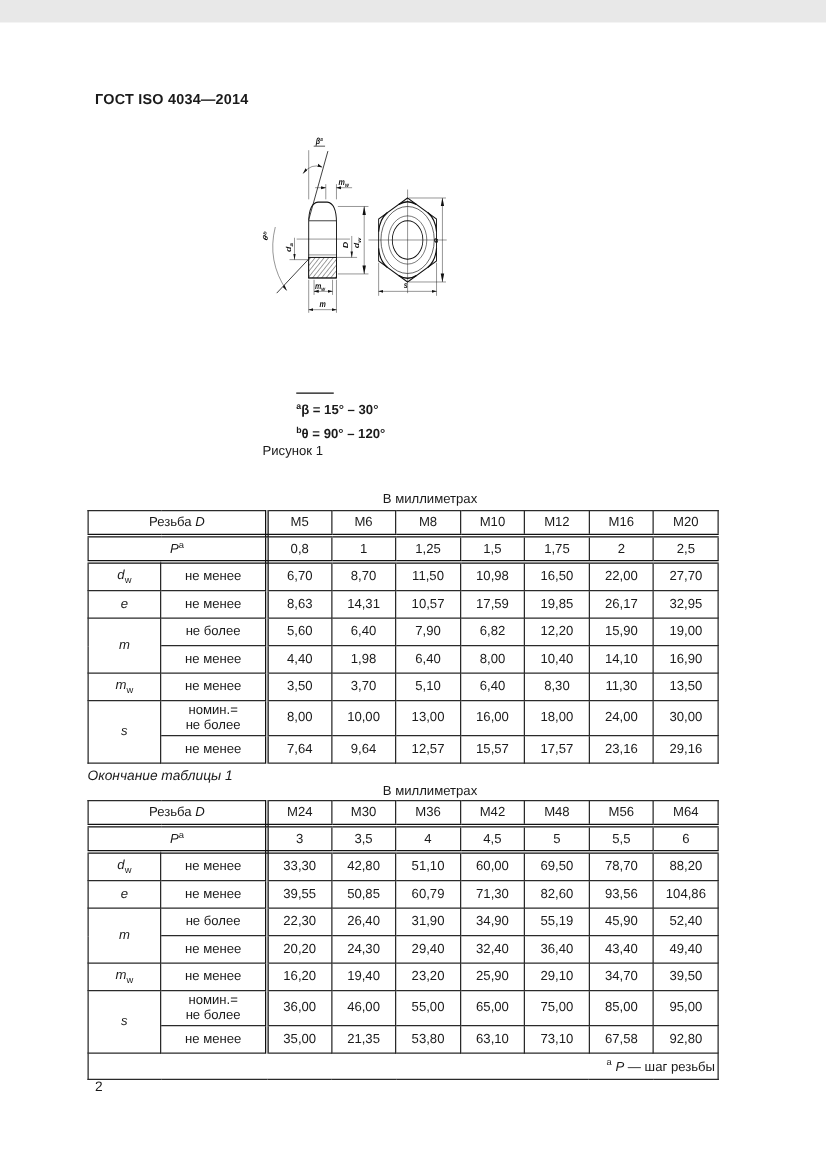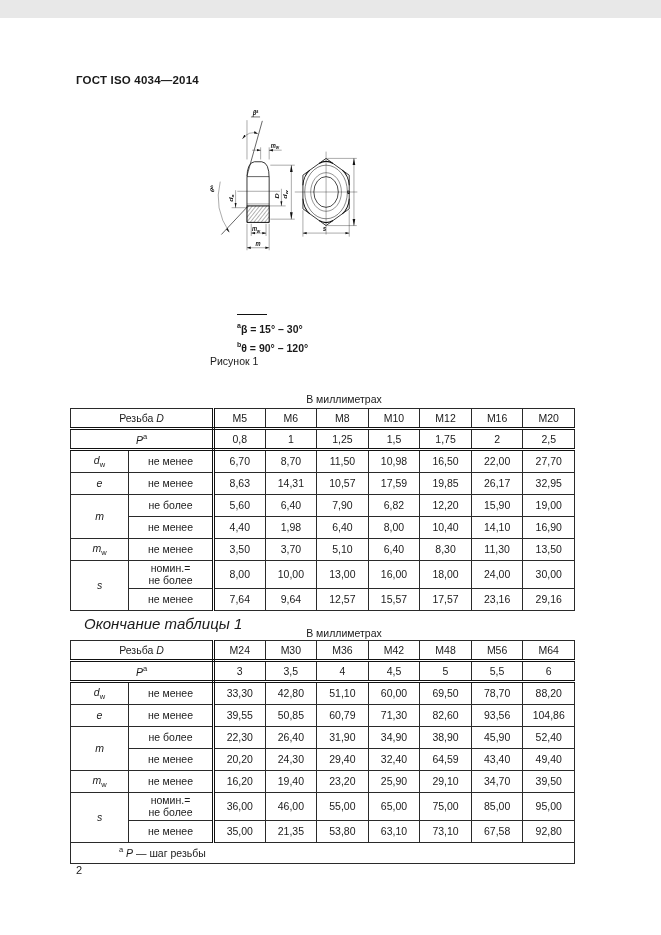--- a/index.html
+++ b/index.html
@@ -12,35 +12,35 @@
   .std-header{left:76px;top:56px;font-size:11.5px;font-weight:bold;letter-spacing:.2px;}
   .fig-svg{left:206px;top:85px;}
   .fig-notes{left:237px;top:296px;font-size:10.5px;font-weight:600;line-height:15px;}
   .note-sep{width:30px;height:1px;background:#111;margin-bottom:3px;}
   .fig-notes sup{font-size:7px;}
   .fig-caption{left:210px;top:337px;width:280px;text-align:left;font-size:10.5px;}
   .tcap{left:78px;top:366px;font-size:10.5px;}
   .tcap .tlabel{letter-spacing:2.5px;}
   .units{left:70px;width:548px;text-align:center;font-size:10.5px;}
   .units1{top:375px;}
-  .cont-cap{left:84px;top:597px;font-size:15px;font-style:italic;}
+  .cont-cap{left:70px;top:597px;font-size:11px;font-style:italic;}
   .units2{top:609px;}
   .tbl1{left:70px;top:390px;}
   .tbl2{left:70px;top:622px;}
   .page-num{left:76px;top:846px;font-size:11px;}
 
   table.gost{border-collapse:collapse;width:505px;table-layout:fixed;border:1.4px solid #111;}
   table.gost td{
     border:1px solid #2a2a2a;text-align:center;vertical-align:middle;
     font-size:10.5px;height:19px;line-height:1.18;padding:1px 2px;color:#1a1a1a;
   }
   table.gost td.hd{height:16px;}
   table.gost .dbl-b{border-bottom:3px double #111;}
   table.gost .dbl-r{border-right:3px double #111;}
-  table.gost td.foot{text-align:left;padding-left:48px;height:18px;}
+  table.gost td.foot{text-align:right;padding-left:48px;height:18px;}
   table.gost sub{font-size:7.5px;}
   table.gost sup{font-size:7.5px;}
   table.gost i{font-style:italic;}
 
   svg text.lbl{font-family:"Liberation Sans",sans-serif;font-style:italic;font-weight:bold;font-size:10px;fill:#111;}
   svg text.lbl tspan.sb{font-size:7px;}
   svg text.lbl tspan.sp{font-size:6.5px;}
 </style>
 </head>
 <body>
@@ -319,31 +319,31 @@
           <td>93,56</td>
           <td>104,86</td>
         </tr>
         <tr>
           <td class="param" rowspan="2"><i>m</i></td>
           <td class="cond dbl-r">не более</td>
           <td>22,30</td>
           <td>26,40</td>
           <td>31,90</td>
           <td>34,90</td>
-          <td>38,90</td>
+          <td>55,19</td>
           <td>45,90</td>
           <td>52,40</td>
         </tr>
         <tr>
           <td class="cond dbl-r">не менее</td>
           <td>20,20</td>
           <td>24,30</td>
           <td>29,40</td>
           <td>32,40</td>
-          <td>64,59</td>
+          <td>36,40</td>
           <td>43,40</td>
           <td>49,40</td>
         </tr>
         <tr>
           <td class="param" rowspan="1"><i>m</i><sub>w</sub></td>
           <td class="cond dbl-r">не менее</td>
           <td>16,20</td>
           <td>19,40</td>
           <td>23,20</td>
           <td>25,90</td>

